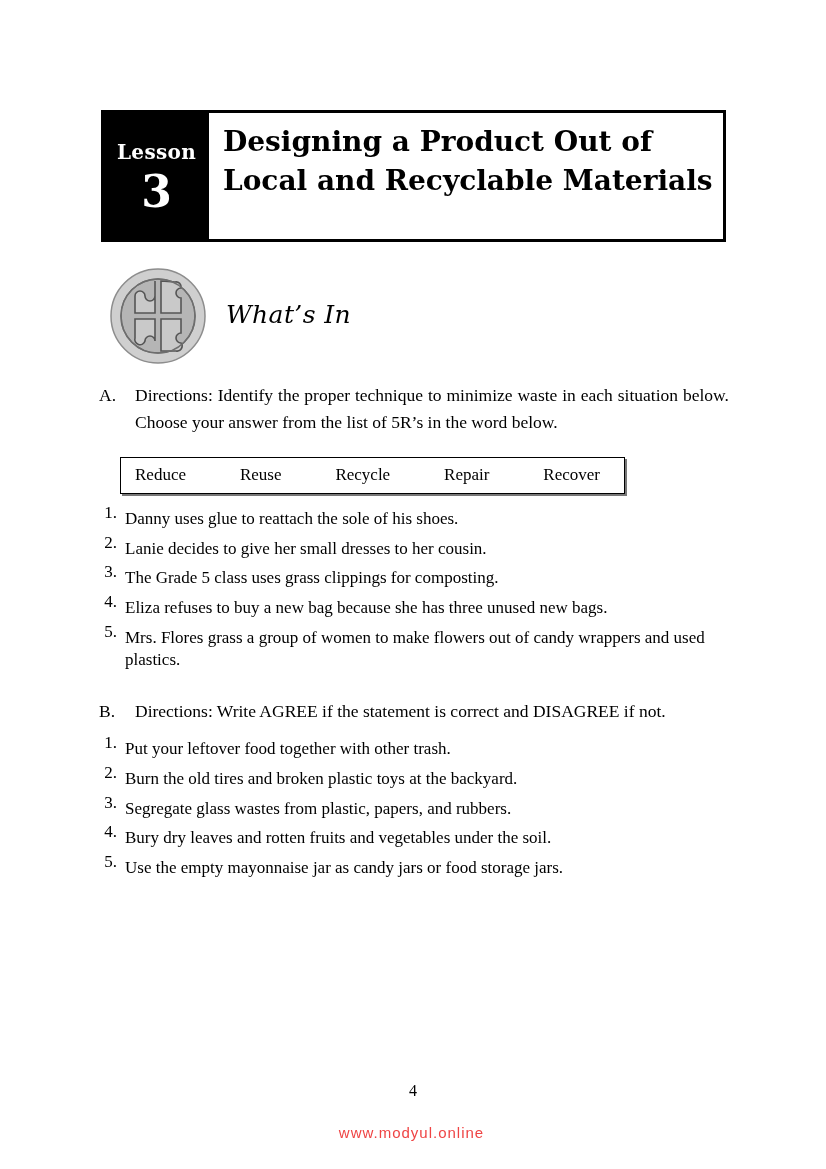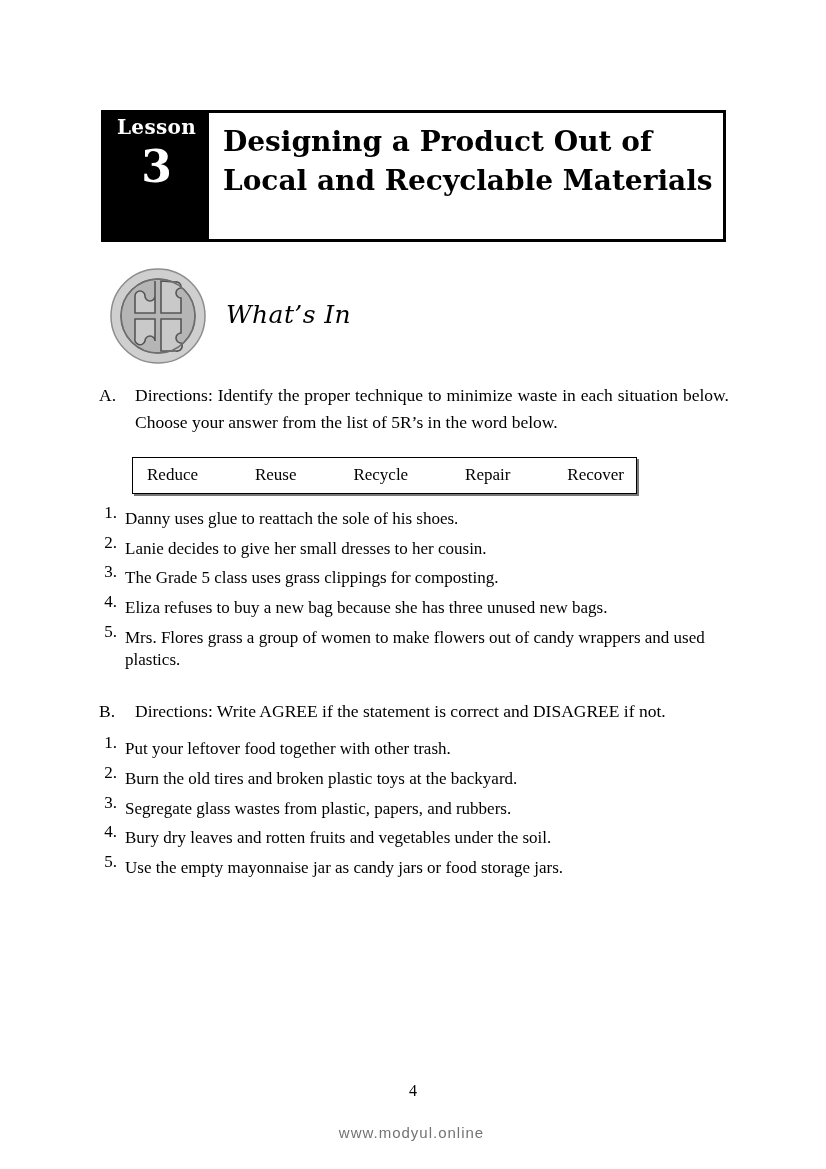--- a/index.html
+++ b/index.html
@@ -37,20 +37,21 @@
     align-items: stretch;
     background: #fff;
   }
   .lesson-badge {
     width: 105px;
     background: #000;
     color: #fff;
     display: flex;
     flex-direction: column;
     align-items: center;
+    justify-content: center;
     padding-top: 4px;
     box-sizing: border-box;
   }
   .lesson-badge .word {
     font-family: "DejaVu Serif", serif;
     font-weight: bold;
     font-size: 20px;
     letter-spacing: 0.3px;
     line-height: 1;
     margin-bottom: 8px;
@@ -120,25 +121,25 @@
     text-align: justify;
     margin-left: 16px;
   }
   .directions-text.nowrap-justify {
     text-align: left;
     font-family: Liberation Serif, serif;
   }
 
   
   .word-box {
-    margin: 22px 0 0 33px;
+    margin: 22px 0 0 21px;
     width: 505px;
     border: 1.5px solid #000;
     box-sizing: border-box;
-    padding: 7px 12px 8px 14px;
+    padding: 7px 24px 8px 14px;
     display: flex;
     justify-content: space-between;
     font-size: 17px;
     box-shadow: 2px 2px 0 #777;
   }
 
   ol.numbered {
     margin: 8px 0 0 0;
     padding: 0 0 0 0;
     list-style: none;
@@ -179,21 +180,21 @@
     font-size: 16px;
   }
   .watermark {
     position: absolute;
     left: 0;
     right: 3px;
     top: 1124px;
     text-align: center;
     font-family: "Liberation Sans", sans-serif;
     font-size: 15px;
-    color: #737373;
+    color: #ef4444;
     letter-spacing: 1px;
   }
 </style>
 </head>
 <body>
 
 <div class="page">
 
   <div class="lesson-banner">
     <div class="lesson-badge">

